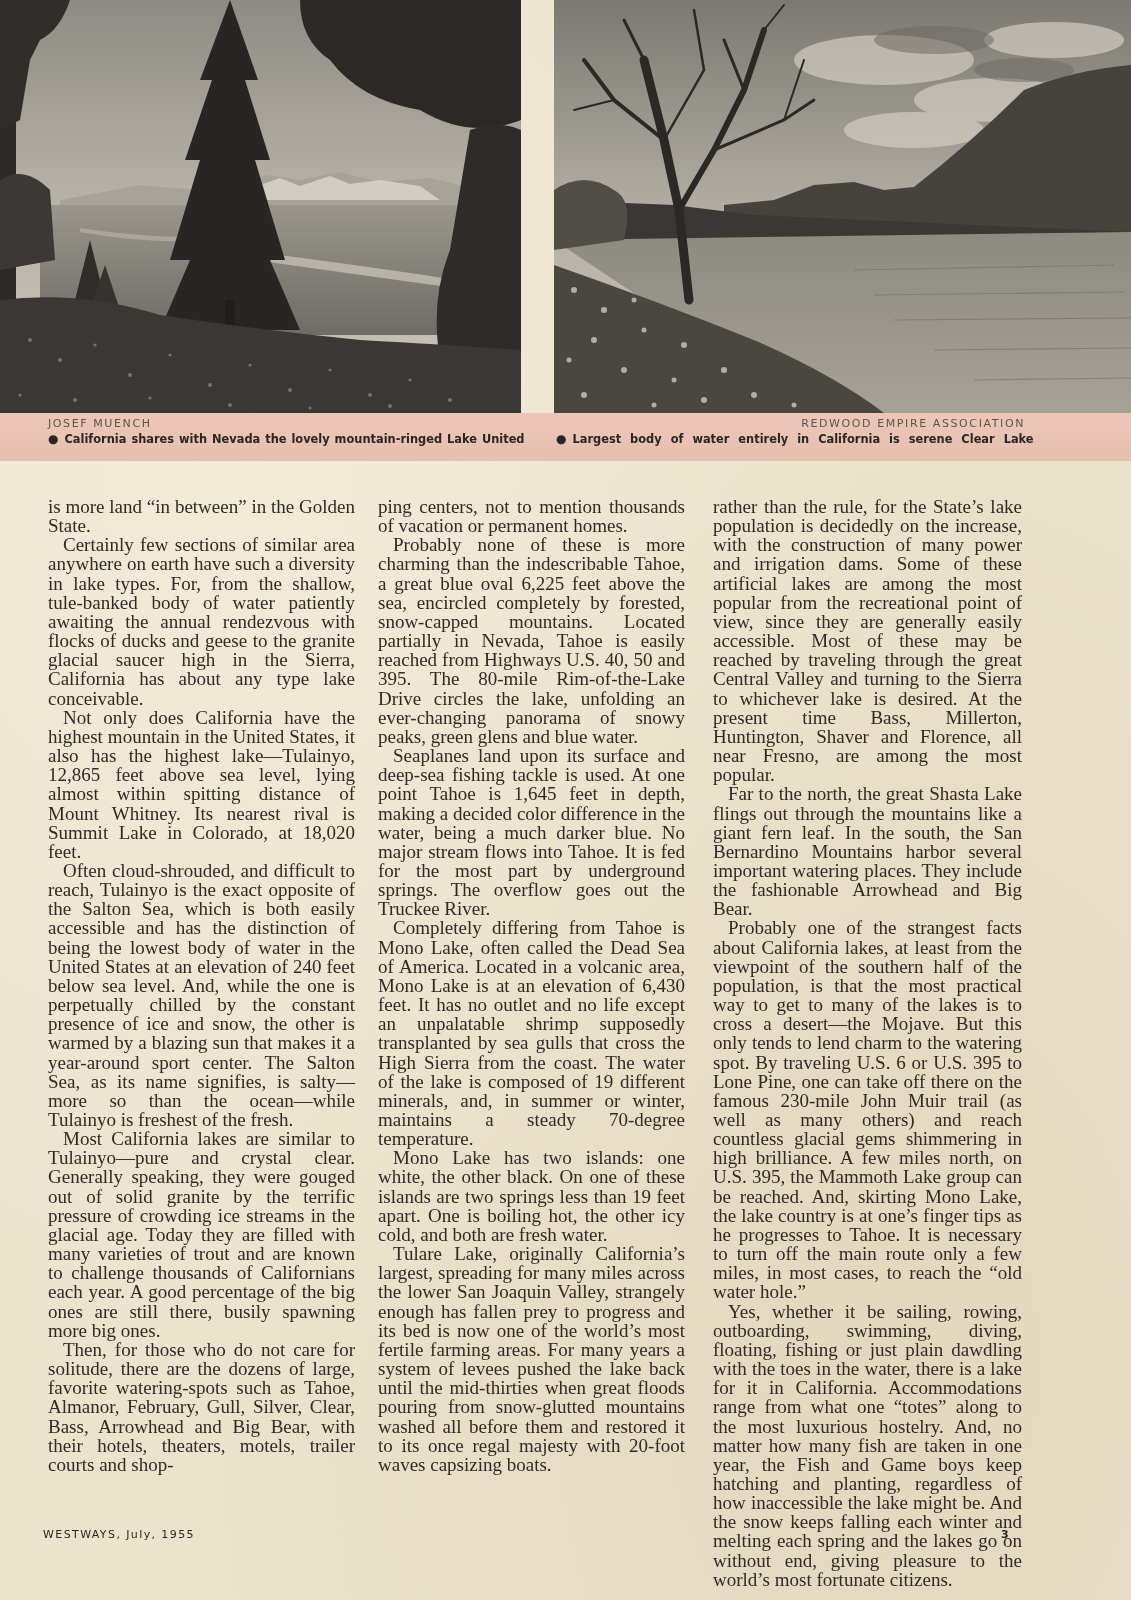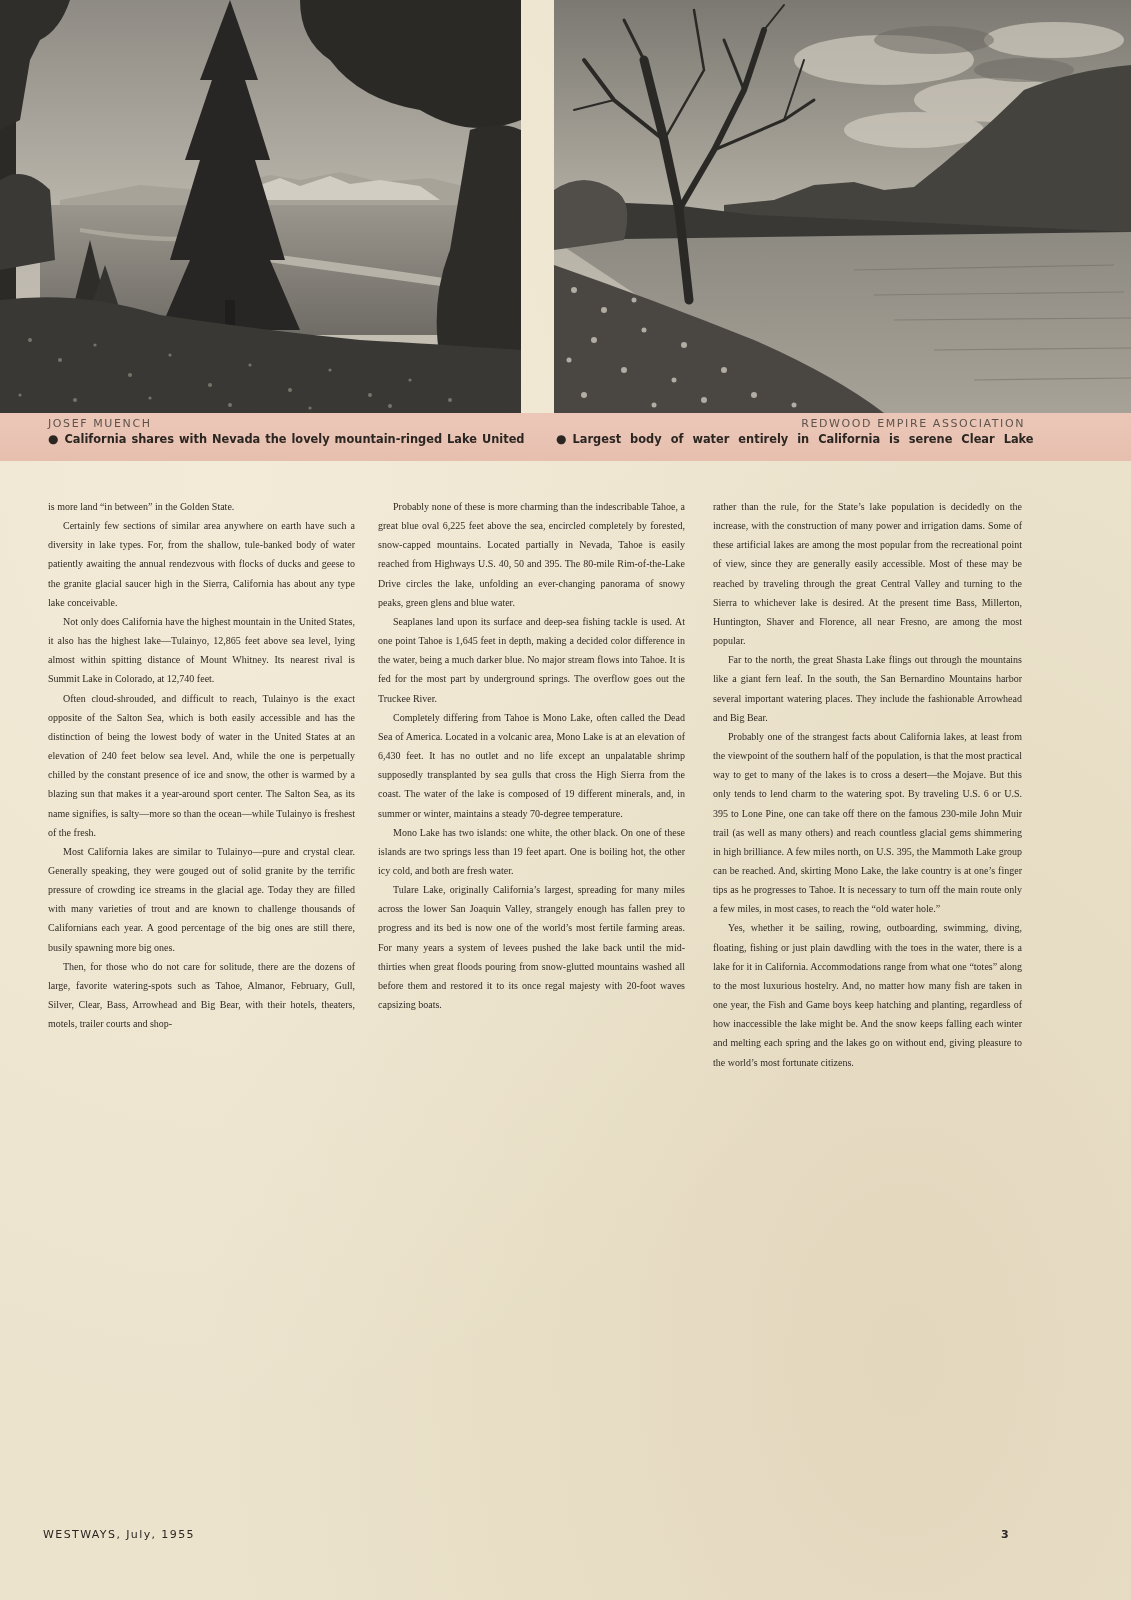--- a/index.html
+++ b/index.html
@@ -62,21 +62,21 @@
   .columns {
     position: absolute;
     top: 497px;
     left: 48px;
     width: 976px;
   }
   .col {
     position: absolute;
     top: 0;
     width: 307px;
-    font-size: 10px;
+    font-size: 19px;
     line-height: 19.15px;
     text-align: justify;
     hyphens: manual;
   }
   #col-1 { left: 0; }
   #col-2 { left: 330px; }
   #col-3 { left: 665px; width: 309px; }
   .col p { text-indent: 15px; }
   .col p.cont { text-indent: 0; }
 
@@ -236,26 +236,27 @@
   </div>
   <div class="caption" id="caption-right">
     <span class="bullet">●</span><span>Largest body of water entirely in California is serene Clear Lake</span>
   </div>
 </div>
 
 <div class="columns">
   <div class="col" id="col-1">
     <p class="cont">is more land “in between” in the Golden State.</p>
     <p>Certainly few sections of similar area anywhere on earth have such a diversity in lake types. For, from the shallow, tule-banked body of water patiently awaiting the annual rendezvous with flocks of ducks and geese to the granite glacial saucer high in the Sierra, California has about any type lake conceivable.</p>
-    <p>Not only does California have the highest mountain in the United States, it also has the highest lake—Tulainyo, 12,865 feet above sea level, lying almost within spitting distance of Mount Whitney. Its nearest rival is Summit Lake in Colorado, at 12,740 feet.</p>
+    <p>Not only does California have the highest mountain in the United States, it also has the highest lake—Tulainyo, 12,865 feet above sea level, lying almost within spitting distance of Mount Whitney. Its nearest rival is Summit Lake in Colorado, at 18,020 feet.</p>
     <p>Often cloud-shrouded, and difficult to reach, Tulainyo is the exact opposite of the Salton Sea, which is both easily accessible and has the distinction of being the lowest body of water in the United States at an elevation of 240 feet below sea level. And, while the one is perpetually chilled by the constant presence of ice and snow, the other is warmed by a blazing sun that makes it a year-around sport center. The Salton Sea, as its name signifies, is salty—more so than the ocean—while Tulainyo is freshest of the fresh.</p>
     <p>Most California lakes are similar to Tulainyo—pure and crystal clear. Generally speaking, they were gouged out of solid granite by the terrific pressure of crowding ice streams in the glacial age. Today they are filled with many varieties of trout and are known to challenge thousands of Californians each year. A good percentage of the big ones are still there, busily spawning more big ones.</p>
     <p>Then, for those who do not care for solitude, there are the dozens of large, favorite watering-spots such as Tahoe, Almanor, February, Gull, Silver, Clear, Bass, Arrowhead and Big Bear, with their hotels, theaters, motels, trailer courts and shop-</p>
   </div>
   <div class="col" id="col-2">
+    <p class="cont">ping centers, not to mention thousands of vacation or permanent homes.</p>
     <p>Probably none of these is more charming than the indescribable Tahoe, a great blue oval 6,225 feet above the sea, encircled completely by forested, snow-capped mountains. Located partially in Nevada, Tahoe is easily reached from Highways U.S. 40, 50 and 395. The 80-mile Rim-of-the-Lake Drive circles the lake, unfolding an ever-changing panorama of snowy peaks, green glens and blue water.</p>
     <p>Seaplanes land upon its surface and deep-sea fishing tackle is used. At one point Tahoe is 1,645 feet in depth, making a decided color difference in the water, being a much darker blue. No major stream flows into Tahoe. It is fed for the most part by underground springs. The overflow goes out the Truckee River.</p>
     <p>Completely differing from Tahoe is Mono Lake, often called the Dead Sea of America. Located in a volcanic area, Mono Lake is at an elevation of 6,430 feet. It has no outlet and no life except an unpalatable shrimp supposedly transplanted by sea gulls that cross the High Sierra from the coast. The water of the lake is composed of 19 different minerals, and, in summer or winter, maintains a steady 70-degree temperature.</p>
     <p>Mono Lake has two islands: one white, the other black. On one of these islands are two springs less than 19 feet apart. One is boiling hot, the other icy cold, and both are fresh water.</p>
     <p>Tulare Lake, originally California’s largest, spreading for many miles across the lower San Joaquin Valley, strangely enough has fallen prey to progress and its bed is now one of the world’s most fertile farming areas. For many years a system of levees pushed the lake back until the mid-thirties when great floods pouring from snow-glutted mountains washed all before them and restored it to its once regal majesty with 20-foot waves capsizing boats.</p>
   </div>
   <div class="col" id="col-3">
     <p class="cont">rather than the rule, for the State’s lake population is decidedly on the increase, with the construction of many power and irrigation dams. Some of these artificial lakes are among the most popular from the recreational point of view, since they are generally easily accessible. Most of these may be reached by traveling through the great Central Valley and turning to the Sierra to whichever lake is desired. At the present time Bass, Millerton, Huntington, Shaver and Florence, all near Fresno, are among the most popular.</p>
     <p>Far to the north, the great Shasta Lake flings out through the mountains like a giant fern leaf. In the south, the San Bernardino Mountains harbor several important watering places. They include the fashionable Arrowhead and Big Bear.</p>
     <p>Probably one of the strangest facts about California lakes, at least from the viewpoint of the southern half of the population, is that the most practical way to get to many of the lakes is to cross a desert—the Mojave. But this only tends to lend charm to the watering spot. By traveling U.S. 6 or U.S. 395 to Lone Pine, one can take off there on the famous 230-mile John Muir trail (as well as many others) and reach countless glacial gems shimmering in high brilliance. A few miles north, on U.S. 395, the Mammoth Lake group can be reached. And, skirting Mono Lake, the lake country is at one’s finger tips as he progresses to Tahoe. It is necessary to turn off the main route only a few miles, in most cases, to reach the “old water hole.”</p>

